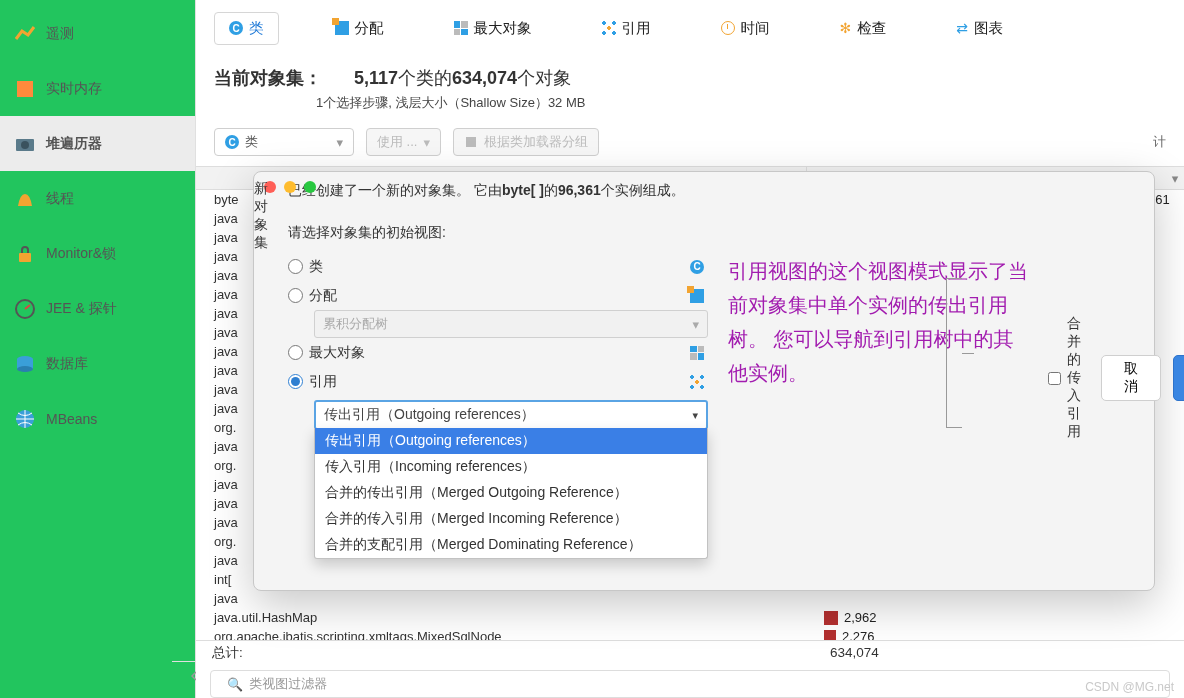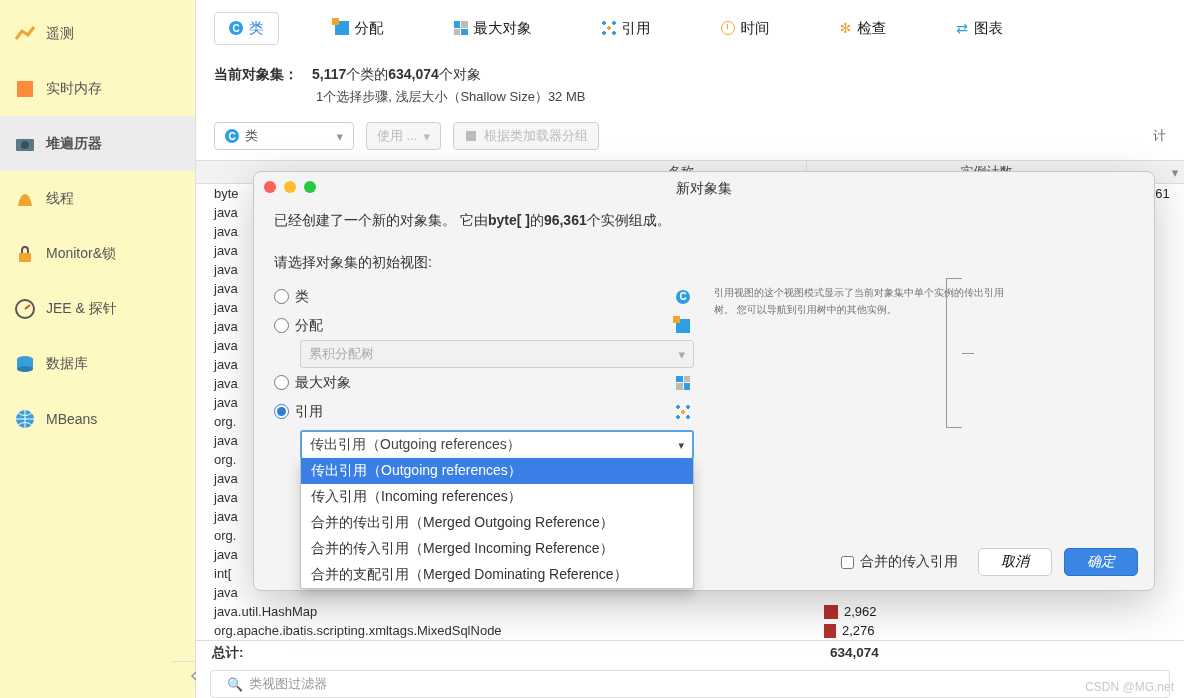--- a/index.html
+++ b/index.html
@@ -1,51 +1,51 @@
 <!DOCTYPE html>
 <html><head>
 <meta charset="utf-8">
 <style>
 * { box-sizing: border-box; margin: 0; padding: 0; }
 body { font-family: -apple-system, "Helvetica Neue", Arial, sans-serif; font-size: 13px; color: #333; background: #f7f7f7; width: 1184px; height: 698px; overflow: hidden; position: relative; }
 .app { display: flex; height: 698px; }
-.sidebar { width: 196px; background: #fef9c3; border-right: 1px solid #e0e0e0; padding-top: 6px; }
+.sidebar { width: 196px; background: #22c55e; border-right: 1px solid #e0e0e0; padding-top: 6px; }
 .sidebar-item { display: flex; align-items: center; padding: 10px 14px; gap: 10px; height: 55px; cursor: pointer; color: #555; font-size: 14px; }
 .sidebar-item.active { background: #ececec; font-weight: bold; }
 .sidebar-item .sicon { width: 22px; height: 22px; display: flex; align-items: center; justify-content: center; }
 .sidebar-collapse { display: flex; align-items: center; justify-content: flex-start; padding: 8px 18px; color: #888; cursor: pointer; border-top:1px solid #e0e0e0;}
 .main { flex: 1; background: #fff; display: flex; flex-direction: column; position: relative; }
 .tabs { display: flex; gap: 42px; padding: 8px 18px 12px 18px; align-items: center; height: 60px;}
 .tab { display: flex; align-items: center; gap: 6px; font-size: 14.5px; color: #222; cursor: pointer; padding:6px 14px;}
 .tab.active { border: 1px solid #d6d6d6; border-radius: 4px; background: #fff; color:#1b77d6;}
-.infobar { padding: 6px 18px 2px 18px; display: flex; gap: 14px; align-items: baseline; font-size: 14px; }
+.infobar { padding: 6px 18px 2px 18px; display: flex; gap: 32px; align-items: baseline; font-size: 18px; }
 .infobar .label { font-weight:600;}
 .subinfo { padding: 2px 18px 10px 120px; font-size: 13px; color: #444; }
 .toolbar { display: flex; gap: 12px; padding: 6px 18px 10px 18px; align-items: center; }
 .dropdown-btn, .btn { border: 1px solid #cfcfcf; border-radius: 4px; background: #fff; padding: 5px 10px; height: 28px; display: inline-flex; gap: 6px; align-items: center; font-size: 13px; color: #555; cursor: pointer; }
 .dropdown-btn .caret { margin-left: 6px; color: #999; }
 .dropdown-btn.wide { min-width: 140px; justify-content: space-between; }
 .btn.disabled { color: #bbb; background:#f6f6f6;}
 .table-head { display: flex; background: #f2f2f2; height: 24px; align-items: center; font-size: 13px; color: #444; border-top:1px solid #ddd; border-bottom:1px solid #ddd;}
 .th-name { flex: 1; text-align: center; padding-left: 360px; }
 .th-count { width: 360px; text-align: center; border-left:1px solid #ddd; height:100%; display:flex; align-items:center; justify-content:center;}
 .th-caret{width:18px;text-align:center;color:#888;}
 .rows { flex: 1; overflow: hidden; position: relative; padding-left:2px;}
 .row { display: flex; height: 19px; align-items: center; font-size: 13px; }
 .row .name { flex: 1; padding-left: 16px; white-space: nowrap; overflow: hidden; }
 .row .count { width: 360px; display: flex; align-items: center; gap: 6px; }
 .row .bar { height: 14px; background: #b43030; display: inline-block; }
 .row .val { color: #222; }
-.totals-row { display: flex; height: 24px; align-items: center; font-size: 13.5px; font-weight: 700; border-top:1px solid #ddd;}
+.totals-row { display: flex; height: 24px; align-items: center; font-size: 13.5px; font-weight: 400; border-top:1px solid #ddd;}
 .totals-row .name { flex: 1; padding-left: 16px; }
 .totals-row .count { width: 360px; padding-left: 6px; }
 .filter-bar { border-top: 1px solid #e0e0e0; padding: 6px 16px; display: flex; align-items: center; gap: 6px; color: #999; margin:6px 14px 0 14px; border:1px solid #ddd; border-radius:4px; height:28px;}
 .watermark { position: absolute; right: 10px; bottom: 4px; font-size: 12px; color: #c9c9c9; }
 
-.dialog { position: absolute; left: 253px; top: 171px; width: 902px; height: 420px; background: #f4f4f4; border: 1px solid #c7c7c7; border-radius: 8px; box-shadow: 0 14px 44px rgba(0,0,0,0.22); z-index: 50; display:flex; flex-direction:column;}
+.dialog { position: absolute; left: 253px; top: 171px; width: 902px; height: 420px; background: #f4f4f4; border: 1px solid #c7c7c7; border-radius: 8px; box-shadow: 0 14px 44px rgba(0,0,0,0.22); z-index: 50; display:flex; }
 .dialog-title { text-align: center; font-size: 14px; padding: 8px 0 4px 0; font-weight: 500; color: #333; position:relative;}
 .traffic { position: absolute; left: 10px; top: 9px; display: flex; gap: 8px; }
 .traffic span { width: 12px; height: 12px; border-radius: 50%; display: inline-block; }
 .tl-close { background: #ff5f57; } .tl-min { background: #febc2e; } .tl-max { background: #28c840; }
 .dialog-body { padding: 6px 20px 0 20px; flex:1;}
 .dialog-msg { font-size: 14px; margin: 4px 0 24px 0; }
 .dialog-sub { font-size: 14px; margin-bottom: 10px; }
 .radio-list { display: flex; gap: 20px; }
 .radio-col { width: 420px; }
 .radio-row { display: flex; align-items: center; gap: 8px; height: 29px; font-size: 14px; justify-content: space-between; padding-right: 4px;}
@@ -55,26 +55,26 @@
 .radio-sub { margin-left: 26px; }
 .sub-select { border: 1px solid #d0d0d0; border-radius: 3px; background: #fff; height: 28px; width: 394px; display: flex; align-items: center; justify-content: space-between; padding: 0 8px; color: #555; }
 .sub-select.disabled { background: #f1f1f1; color: #aaa; }
 .ref-select-wrap { margin: 4px 0 0 26px; position: relative; }
 .ref-select { border: 2px solid #5aa4e4; border-radius: 3px; background: #fff; height: 30px; width: 394px; display: flex; align-items: center; justify-content: space-between; padding: 0 8px; color: #444; }
 .ref-select .label { font-size: 14px; }
 .ref-select .caret { font-size: 11px; }
 .ref-options { position: absolute; top: 28px; left: 0; width: 394px; background: #fff; border: 1px solid #c2c2c2; border-top: none; border-radius: 0 0 3px 3px; box-shadow: 0 6px 14px rgba(0,0,0,0.18); z-index: 60; }
 .ref-opt { padding: 4px 10px; font-size: 14px; cursor: pointer; }
 .ref-opt.sel { background: #3a7fe6; color: #fff; }
-.desc-box { width: 300px; font-size: 10px; color: #737373; padding: 2px 0 0 0; line-height: 1.7; }
+.desc-box { width: 300px; font-size: 20px; color: #a21caf; padding: 2px 0 0 0; line-height: 1.7; }
 .bracket { border-left: 1px solid #999; border-top: 1px solid #999; border-bottom: 1px solid #999; width: 16px; height: 150px; position: absolute; left: 692px; top: 106px; }
 .brk-h { border-top:1px solid #999; width:12px; position:absolute; left:708px; top:181px;}
 .dialog-foot { display: flex; justify-content: flex-end; align-items: center; gap: 12px; padding: 8px 16px 14px 0; }
 .dialog-foot .check { display: flex; align-items: center; gap: 6px; font-size: 14px; margin-right: 8px; }
-.mac-btn { border: 1px solid #cfcfcf; border-radius: 5px; padding: 4px 22px; background: #fff; font-size: 14px; cursor: pointer; font-style: italic; }
+.mac-btn { border: 1px solid #cfcfcf; border-radius: 5px; padding: 4px 22px; background: #fff; font-size: 14px; cursor: pointer; }
 .mac-btn.primary { background: #3a86e2; color: #fff; border-color: #2e73cb; }
 
 .i-c{display:inline-flex;width:14px;height:14px;border-radius:50%;background:#2f9fe4;color:#fff;align-items:center;justify-content:center;font-size:10px;font-weight:600;}
 .i-box-b{width:14px;height:14px;background:#2f9fe4;display:inline-block;position:relative;}
 .i-box-b::after{content:"";position:absolute;left:-3px;top:-3px;width:7px;height:7px;background:#f2a431;}
 .i-grid{display:inline-grid;width:14px;height:14px;grid-template-columns:1fr 1fr;grid-template-rows:1fr 1fr;gap:1px;}
 .i-grid span{display:block;}
 .i-grid span:nth-child(1){background:#2f9fe4;} .i-grid span:nth-child(2){background:#bbb;} .i-grid span:nth-child(3){background:#bbb;} .i-grid span:nth-child(4){background:#2f9fe4;}
 .i-ref{width:14px;height:14px;display:inline-block;background:
  radial-gradient(circle at 2px 2px,#2f9fe4 2px,transparent 2px),

